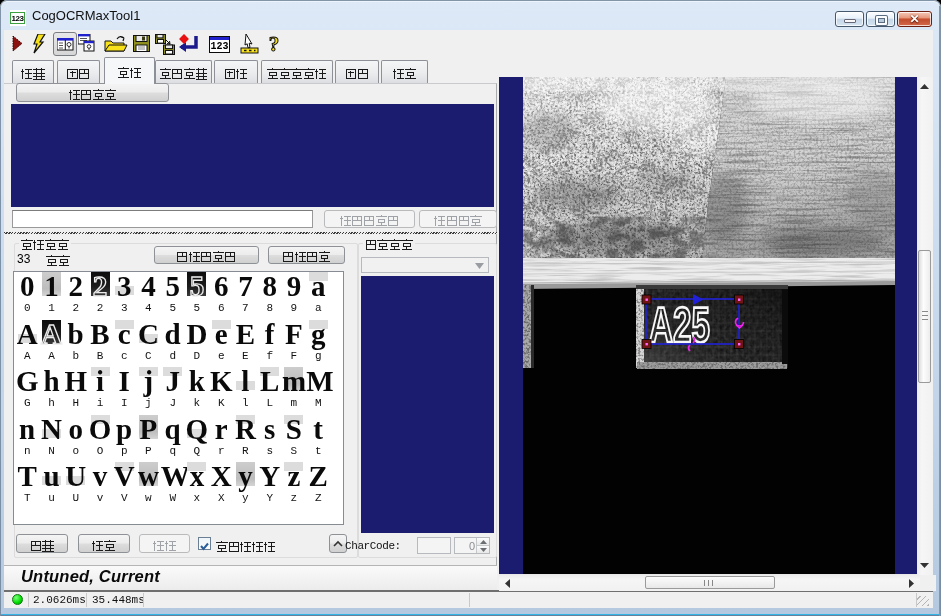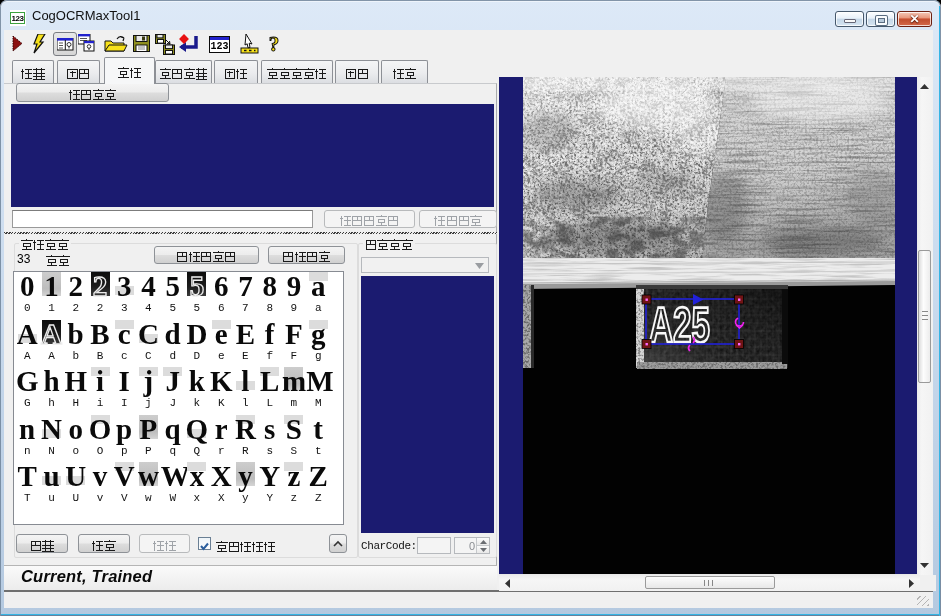--- a/index.html
+++ b/index.html
@@ -326,38 +326,48 @@
           <path d="M1,7 L5,3 L9,7" fill="none" stroke="#333" stroke-width="1.6"></path>
         </svg></div>
 <div class="grp" style="left:354px;top:213px;width:139px;height:315px"></div>
 <div class="ab" style="left:359px;top:206px;background:#f0f0f0;padding:0 2px"><i class="h" style="width:12px;height:12px"><u style="left:0.9px;top:0.8px;width:1.1px;height:10.4px"></u><u style="left:9.9px;top:0.8px;width:1.1px;height:10.4px"></u><u style="left:0.9px;top:0.8px;width:10.1px;height:1.0px"></u><u style="left:0.9px;top:5.3px;width:10.1px;height:1.0px"></u><u style="left:0.9px;top:10.2px;width:10.1px;height:1.0px"></u><u style="left:5.3px;top:1.8px;width:1.0px;height:3.5px"></u></i><i class="h" style="width:12px;height:12px"><u style="left:0.4px;top:1.2px;width:11.2px;height:1.1px"></u><u style="left:5.4px;top:0.0px;width:1.1px;height:2.4px"></u><u style="left:2.4px;top:3.8px;width:7.2px;height:1.0px"></u><u style="left:2.4px;top:3.8px;width:1.0px;height:3.8px"></u><u style="left:8.6px;top:3.8px;width:1.0px;height:3.8px"></u><u style="left:2.4px;top:6.6px;width:7.2px;height:1.0px"></u><u style="left:0.8px;top:10.0px;width:10.4px;height:1.1px"></u><u style="left:5.4px;top:7.6px;width:1.1px;height:2.6px"></u></i><i class="h" style="width:12px;height:12px"><u style="left:0.4px;top:1.2px;width:11.2px;height:1.1px"></u><u style="left:5.4px;top:0.0px;width:1.1px;height:2.4px"></u><u style="left:2.4px;top:3.8px;width:7.2px;height:1.0px"></u><u style="left:2.4px;top:3.8px;width:1.0px;height:3.8px"></u><u style="left:8.6px;top:3.8px;width:1.0px;height:3.8px"></u><u style="left:2.4px;top:6.6px;width:7.2px;height:1.0px"></u><u style="left:0.8px;top:10.0px;width:10.4px;height:1.1px"></u><u style="left:5.4px;top:7.6px;width:1.1px;height:2.6px"></u></i><i class="h" style="width:12px;height:12px"><u style="left:0.4px;top:1.2px;width:11.2px;height:1.1px"></u><u style="left:5.4px;top:0.0px;width:1.1px;height:2.4px"></u><u style="left:2.4px;top:3.8px;width:7.2px;height:1.0px"></u><u style="left:2.4px;top:3.8px;width:1.0px;height:3.8px"></u><u style="left:8.6px;top:3.8px;width:1.0px;height:3.8px"></u><u style="left:2.4px;top:6.6px;width:7.2px;height:1.0px"></u><u style="left:0.8px;top:10.0px;width:10.4px;height:1.1px"></u><u style="left:5.4px;top:7.6px;width:1.1px;height:2.6px"></u></i></div>
 <div class="ab" style="left:357px;top:227px;width:128px;height:16px;border:1px solid #b6b9bd;background:#f1f1f1">
         <svg width="9" height="6" viewBox="0 0 9 6" style="position:absolute;right:4px;top:5px">
           <polygon points="0,0 9,0 4.5,6" fill="#9a9da1"></polygon>
         </svg>
       </div>
 <div class="navy" style="left:357px;top:246px;width:133px;height:257px"></div>
-<div class="ab" style="left:357px;top:509px;font:11px/14px 'Liberation Mono',monospace;color:#111;letter-spacing:-0.4px">CharCode:</div>
+<div class="ab" style="left:341px;top:509px;font:11px/14px 'Liberation Mono',monospace;color:#111;letter-spacing:-0.4px">CharCode:</div>
 <div class="ab" style="left:413px;top:507px;width:34px;height:17px;border:1px solid #b6b9bd;background:#f4f4f4"></div>
 <div class="ab" style="left:450px;top:507px;width:36px;height:17px;border:1px solid #b6b9bd;background:#f4f4f4">
         <span style="position:absolute;right:14px;top:2px;font-size:11px;color:#8a8d92">0</span>
         <span class="ab" style="right:0;top:0;width:13px;height:7.5px;border-left:1px solid #c5c8cb;border-bottom:1px solid #c5c8cb;background:linear-gradient(#fbfbfb,#e8e8e8)">
           <svg width="7" height="4" viewBox="0 0 7 4" style="position:absolute;left:3px;top:2px">
             <polygon points="0,4 7,4 3.5,0" fill="#6a6d72"></polygon>
           </svg>
         </span>
         <span class="ab" style="right:0;bottom:0;width:13px;height:7.5px;border-left:1px solid #c5c8cb;background:linear-gradient(#fbfbfb,#e8e8e8)">
           <svg width="7" height="4" viewBox="0 0 7 4" style="position:absolute;left:3px;top:2px">
             <polygon points="0,0 7,0 3.5,4" fill="#6a6d72"></polygon>
           </svg>
         </span>
       </div>
 <div class="ab" style="left:0;top:535px;width:493px;height:25px;background:linear-gradient(#fafafa,#ececec);border-top:1px solid #b5b5b5"></div>
-<div class="ab" style="left:17px;top:537px;font:bold italic 16.5px/19px 'Liberation Sans',sans-serif;color:#0a0a0a;letter-spacing:0.2px">Current, Trained</div>
+<div class="ab" style="left:17px;top:537px;font:bold italic 16.5px/19px 'Liberation Sans',sans-serif;color:#0a0a0a;letter-spacing:0.2px">Untuned, Current</div>
 <div class="ab" style="left:0;top:560px;width:929px;height:2px;background:#6f6f6f"></div>
+<div class="ab" style="left:0;top:562px;width:929px;height:16px;background:#f0f0f0">
+        <span class="ab" style="left:8px;top:2px;width:11px;height:11px;border-radius:50%;background:radial-gradient(circle at 35% 30%,#7dff7d,#00dc00 60%,#009000);border:1px solid #0a7a0a"></span>
+        <span class="ab" style="left:23.5px;top:1px;width:1px;height:14px;background:#c9c9c9"></span>
+        <span class="ab" style="left:29px;top:2px;font:11px/13px 'Liberation Mono',monospace;color:#111">2.0626ms</span>
+        <span class="ab" style="left:82px;top:1px;width:1px;height:14px;background:#c9c9c9"></span>
+        <span class="ab" style="left:88px;top:2px;font:11px/13px 'Liberation Mono',monospace;color:#111">35.448ms</span>
+        <span class="ab" style="left:139px;top:1px;width:1px;height:14px;background:#c9c9c9"></span>
+        <span class="ab" style="left:465px;top:1px;width:1px;height:14px;background:#c9c9c9"></span>
+        <span class="ab" style="left:912px;top:1px;width:1px;height:14px;background:#c9c9c9"></span>
+      </div>
 <div class="ab" style="left:495px;top:47px;width:434px;height:514px;background:#e8e8e8">
         <div class="ab" style="left:0;top:0;width:418px;height:497px;background:#1b1b70"></div>
         <svg class="ab" style="left:24px;top:0" width="372" height="497" viewBox="0 0 372 497">
 <defs>
  <filter id="nz1" x="0" y="0" width="100%" height="100%">
   <feTurbulence type="fractalNoise" baseFrequency="0.45" numOctaves="4" seed="11"></feTurbulence>
   <feColorMatrix type="matrix" values="0 0 0 0 0.05  0 0 0 0 0.05  0 0 0 0 0.05  2.4 2.4 2.4 0 -3.35"></feColorMatrix>
  </filter>
  <filter id="nz2" x="0" y="0" width="100%" height="100%">
   <feTurbulence type="fractalNoise" baseFrequency="0.06 0.08" numOctaves="4" seed="4"></feTurbulence>

